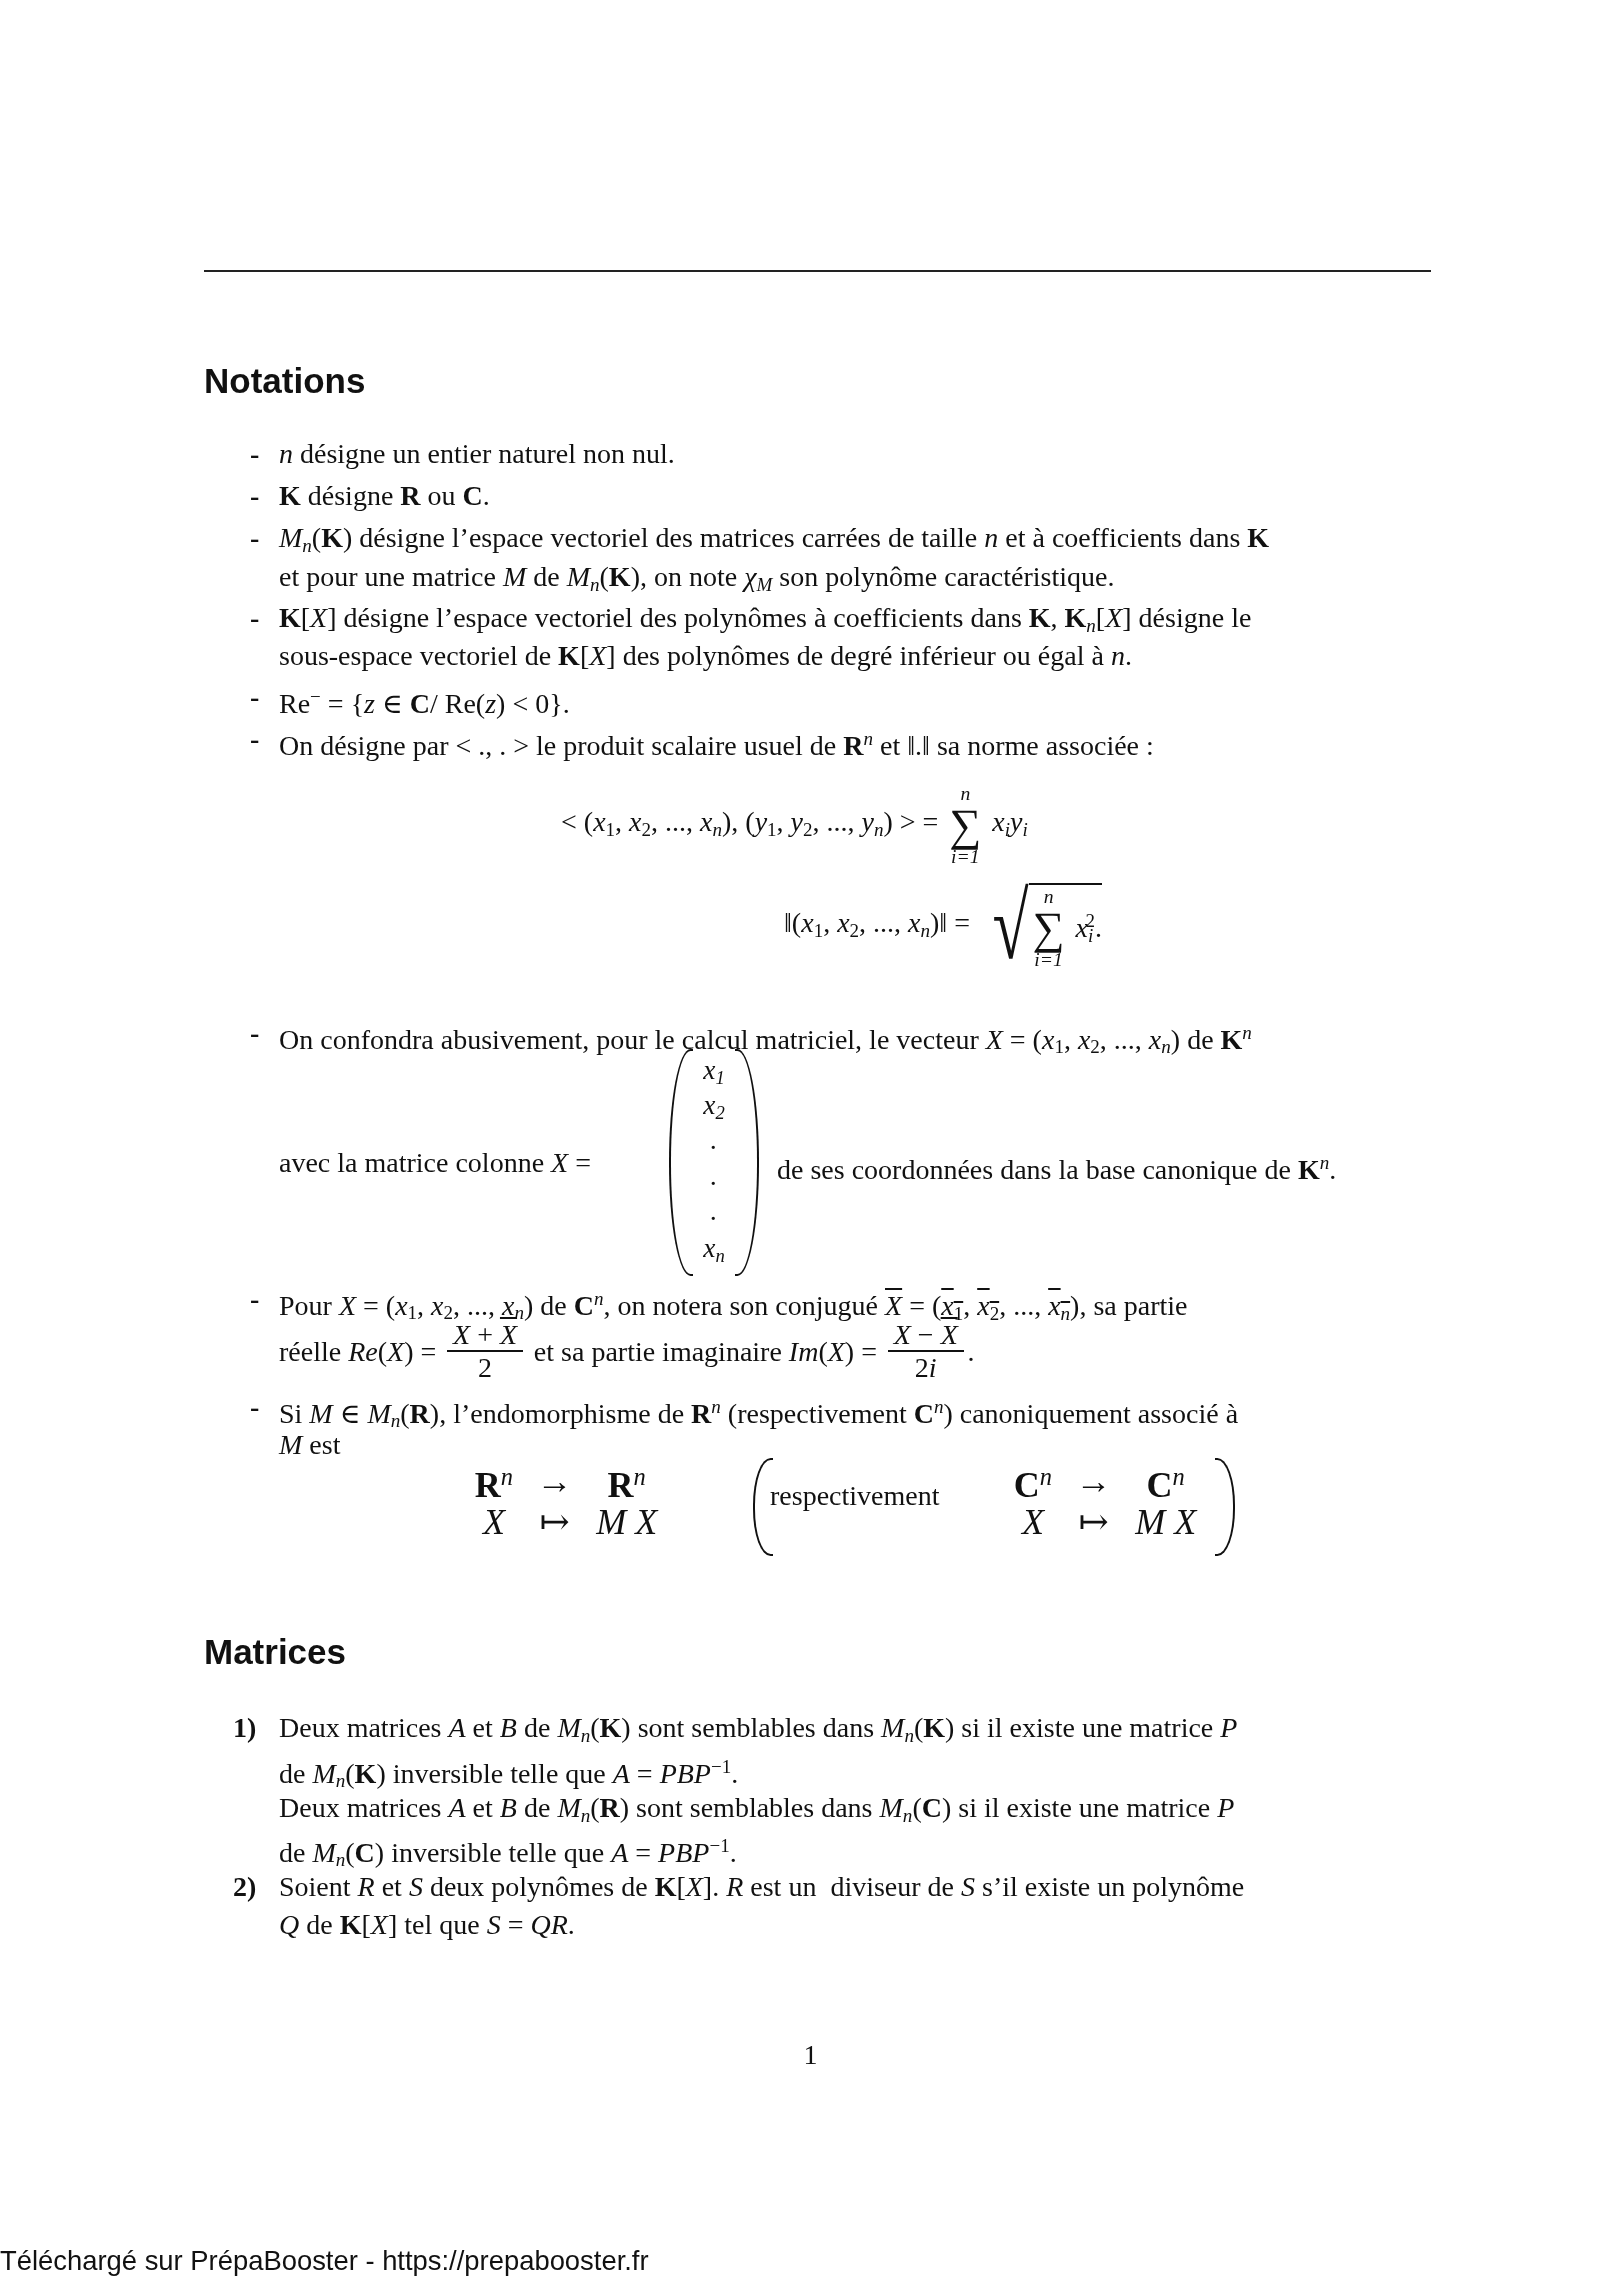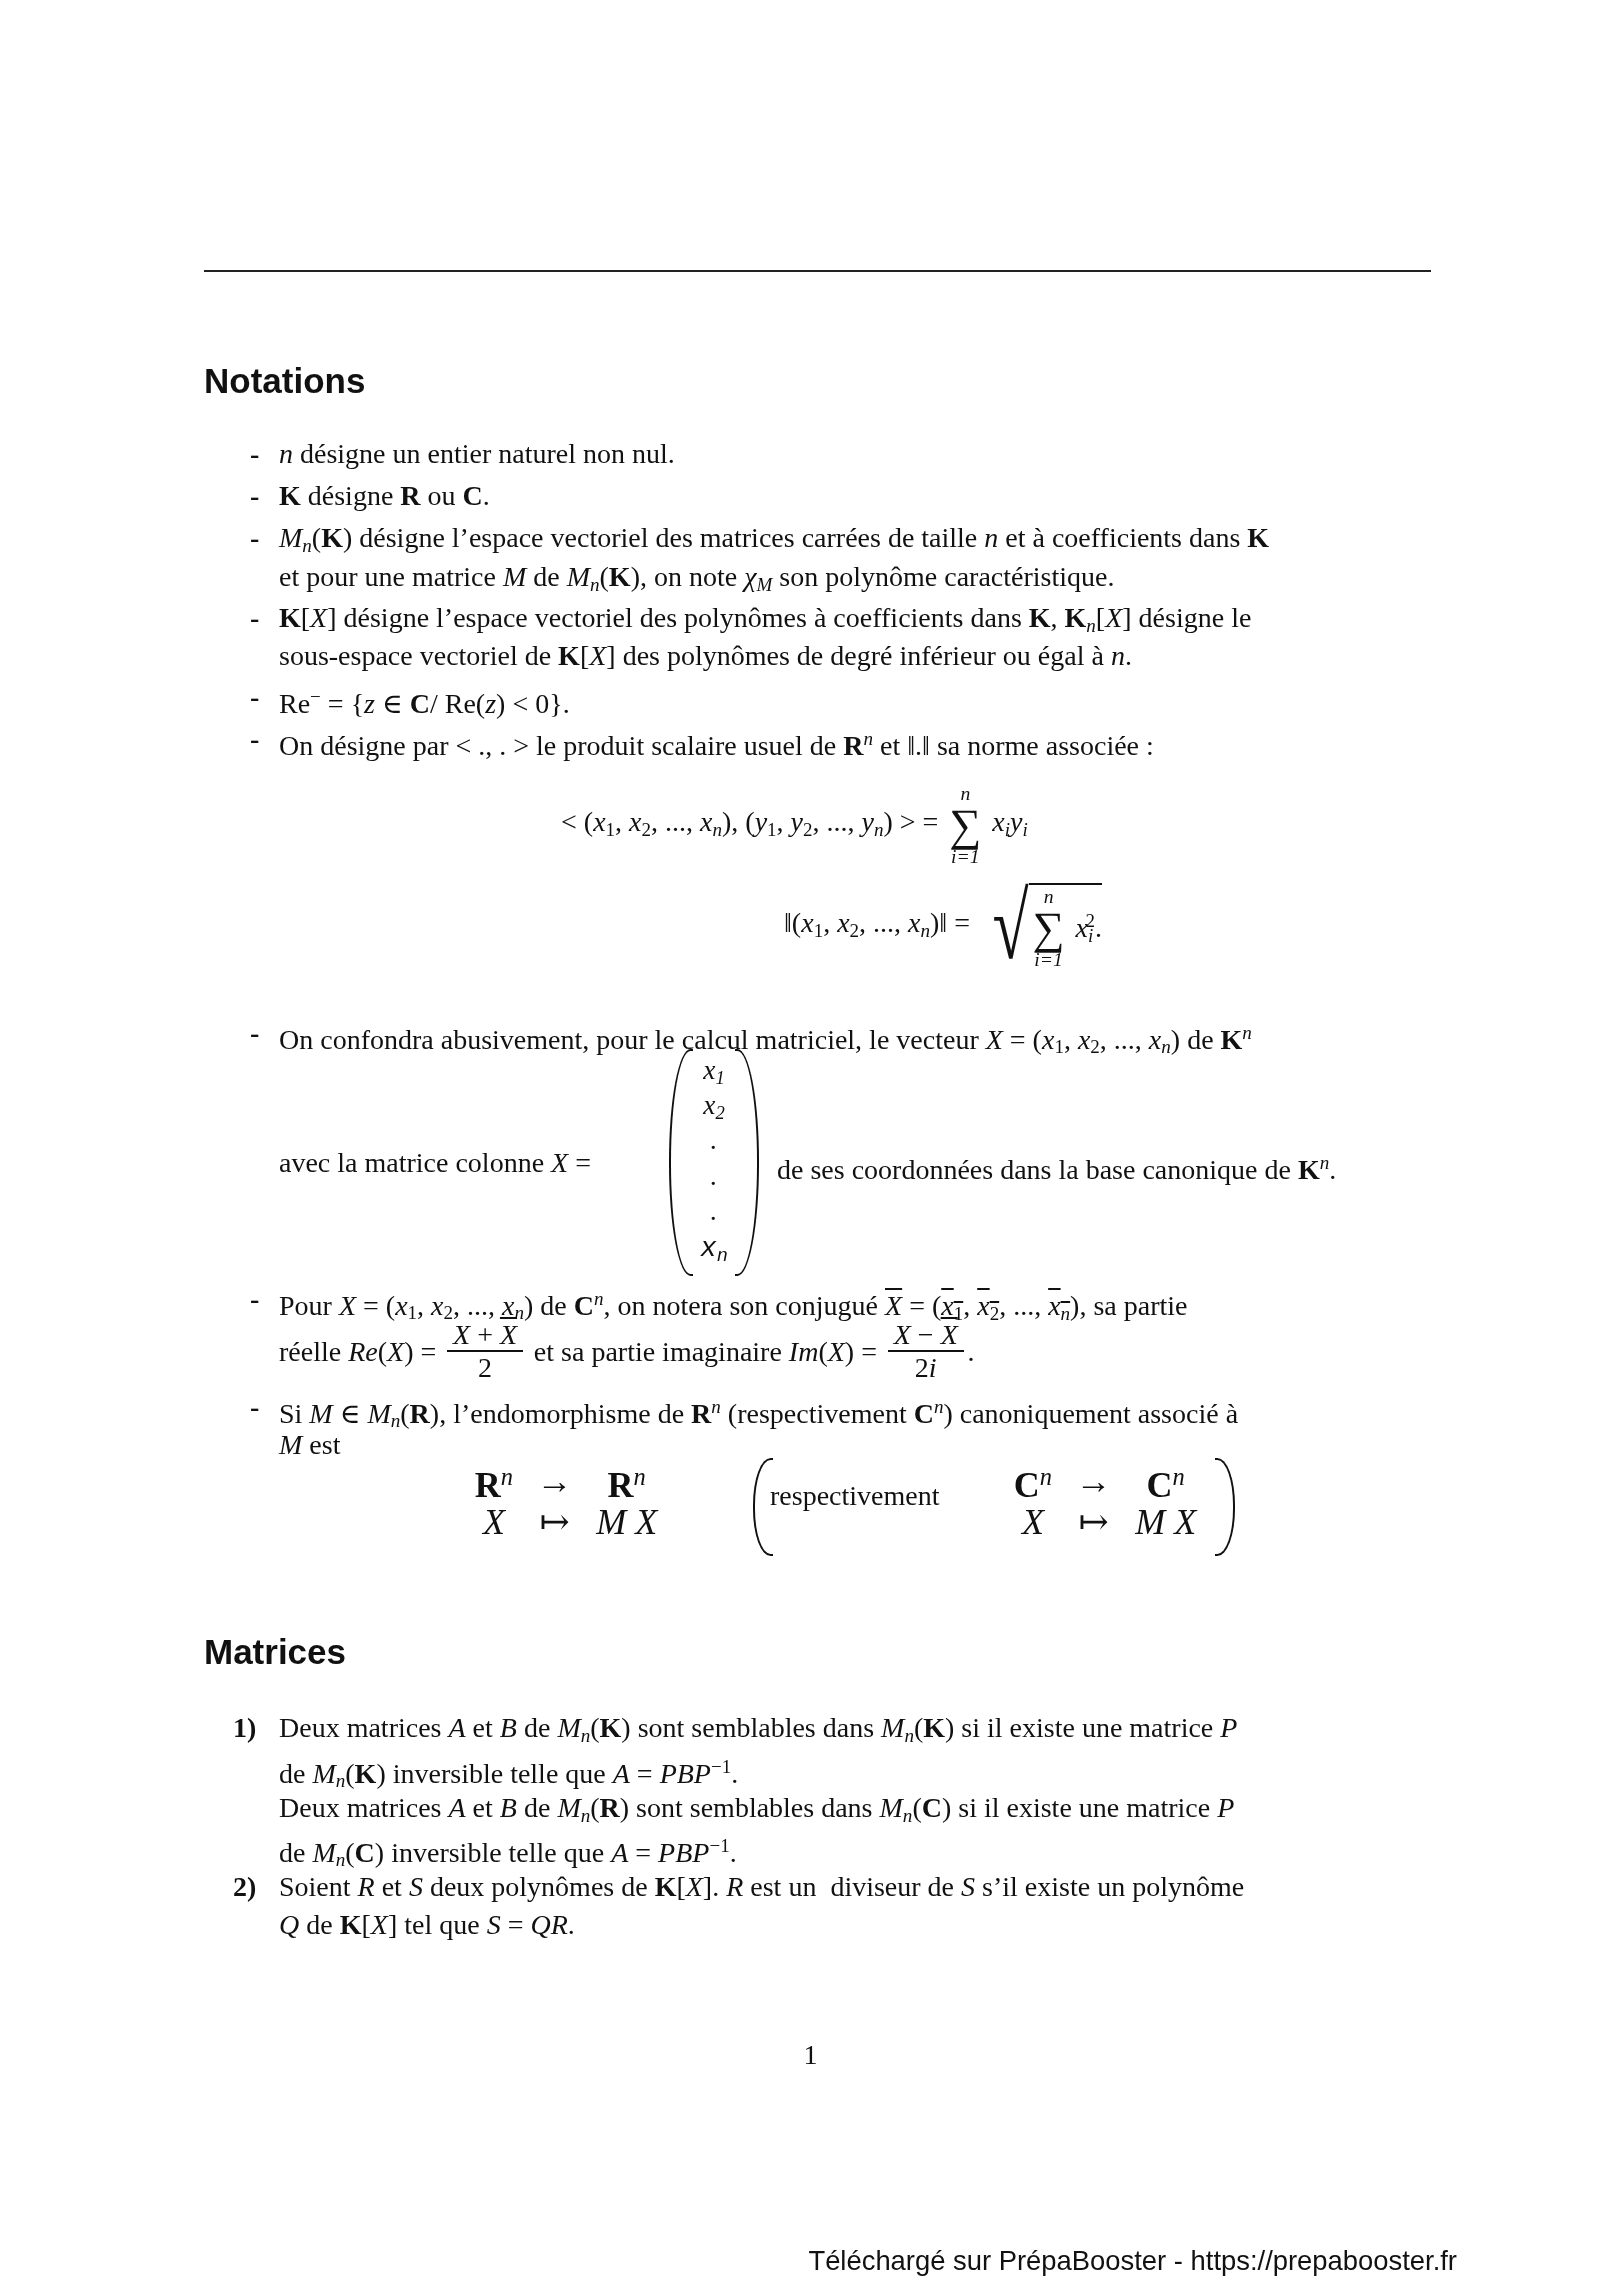--- a/index.html
+++ b/index.html
@@ -30,21 +30,21 @@
   .vec-entry { position: absolute; left: 0; width: 90px; text-align: center; font-style: italic; font-size: 27.4px; line-height: 31px; }
   .frac { display: inline-block; vertical-align: middle; text-align: center; margin: 0 3.9px; }
   .frac .n { display: block; padding: 0 5.9px; line-height: 31px; }
   .frac .d { display: block; border-top: 2px solid #111; padding: 0 5.9px; line-height: 31px; }
   .map-table { position: absolute; border-collapse: collapse; font-size: 36px; }
   .map-table td { padding: 0 11.8px; line-height: 37px; text-align: center; }
   .big-paren { position: absolute; width: 17.6px; height: 94px; border: 2px solid #111; top: 1458px; }
   .big-paren.l { left: 753px; border-right: none; border-radius: 17.6px 0 0 17.6px / 47px 0 0 47px; }
   .big-paren.r { left: 1215px; border-left: none; border-radius: 0 17.6px 17.6px 0 / 0 47px 47px 0; }
   .pagenum { position: absolute; top: 2039px; left: 0; width: 1621px; text-align: center; font-size: 28px; }
-  .footer { position: absolute; top: 2245px; left: 0; width: 1457px; text-align: right; font-family: "Liberation Sans", "DejaVu Sans", sans-serif; font-size: 27.4px; }
+  .footer { position: absolute; top: 2245px; left: 0; width: 1457px; text-align: left; font-family: "Liberation Sans", "DejaVu Sans", sans-serif; font-size: 27.4px; }
 </style>
 </head>
 <body>
 
 <div class="page">
 
   <div class="rule"></div>
 
   <div class="section-h" style="top:361px;">Notations</div>
 
@@ -97,21 +97,21 @@
   <div class="line" style="top:1145px;">avec la matrice colonne <i>X</i> =</div>
 
   <div class="colvec">
     <div class="paren-l"></div>
     <div class="paren-r"></div>
     <div class="vec-entry" style="top:5.9px;"><i>x</i><sub>1</sub></div>
     <div class="vec-entry" style="top:41px;"><i>x</i><sub>2</sub></div>
     <div class="vec-entry" style="top:76px;">.</div>
     <div class="vec-entry" style="top:112px;">.</div>
     <div class="vec-entry" style="top:147px;">.</div>
-    <div class="vec-entry" style="top:184px;font-family:Liberation Mono, monospace;"><i>x</i><sub><i>n</i></sub></div>
+    <div class="vec-entry" style="top:184px;"><i>x</i><sub><i>n</i></sub></div>
   </div>
 
   <div class="line" style="top:1145px; left:777px;">de ses coordonnées dans la base canonique de <b>K</b><sup><i>n</i></sup>.</div>
 
   <span class="dash" style="top:1281px;">-</span>
   <div class="line" style="top:1281px;">Pour <i>X</i> = (<i>x</i><sub>1</sub>, <i>x</i><sub>2</sub>, ..., <i>x</i><sub><i>n</i></sub>) de <b>C</b><sup><i>n</i></sup>, on notera son conjugué <span class="ov"><i>X</i></span> = (<span class="ov"><i>x</i><sub>1</sub></span>, <span class="ov"><i>x</i><sub>2</sub></span>, ..., <span class="ov"><i>x</i><sub><i>n</i></sub></span>), sa partie</div>
   <div class="line" style="top:1319px; line-height:39px;">
     <span style="vertical-align:middle;">réelle <i>Re</i>(<i>X</i>) =</span>
     <span class="frac"><span class="n"><i>X</i> + <span class="ov"><i>X</i></span></span><span class="d">2</span></span>
     <span style="vertical-align:middle;">et sa partie imaginaire <i>Im</i>(<i>X</i>) =</span>

